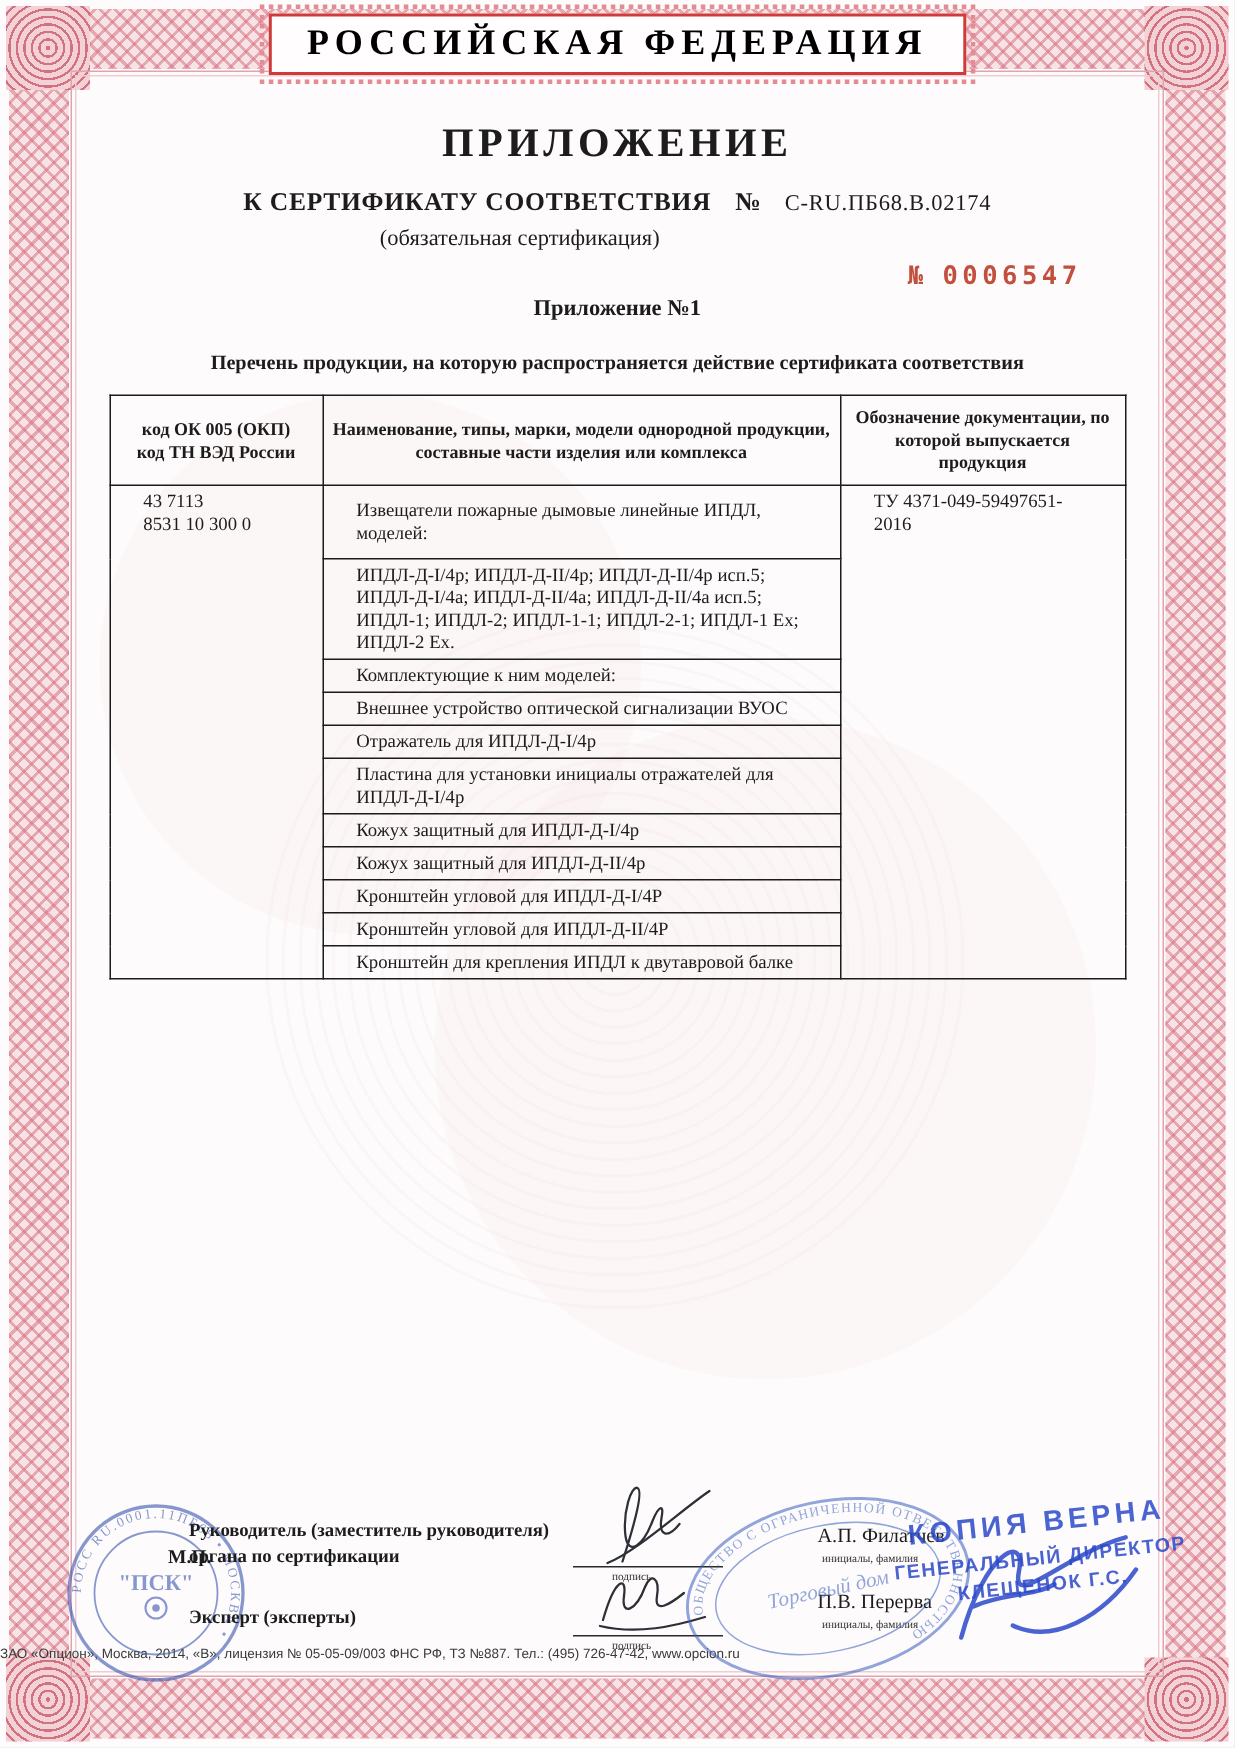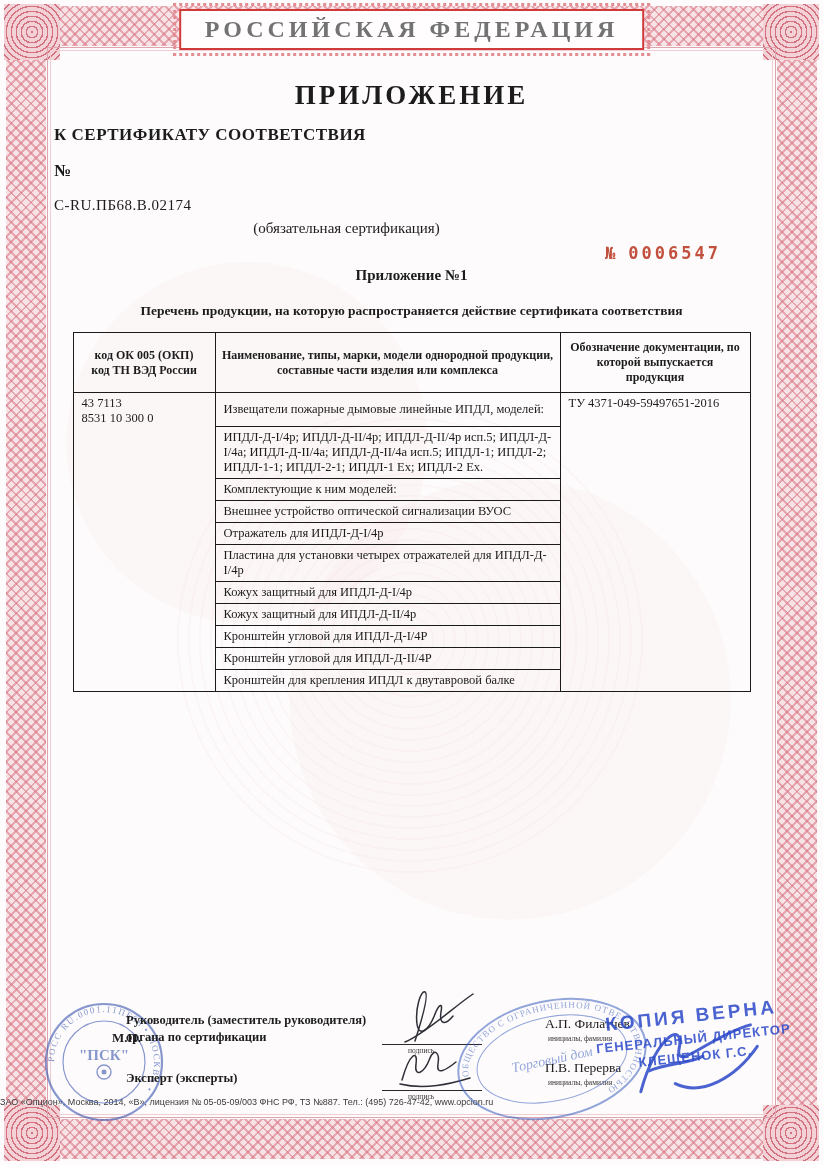--- a/index.html
+++ b/index.html
@@ -38,40 +38,40 @@
     background:repeating-radial-gradient(circle, rgba(224,156,166,.06) 0 2px, transparent 2px 11px);
   }
   
   .banner {
     position:absolute; top:9px; left:50%; transform:translateX(-50%);
     background:#fffdfd; padding:5px 24px;
     border:2px solid #cf3a3a; outline:3px dotted #e38c92; outline-offset:3px;
     z-index:3; white-space:nowrap;
   }
   .banner span {
-    color:#737373; font-weight:bold; font-size:24px; letter-spacing:4px;
+    color:#000000; font-weight:bold; font-size:24px; letter-spacing:4px;
   }
   
   .content { position:absolute; left:54px; right:54px; top:50px; z-index:2; }
   .doc-title { text-align:center; font-size:27px; font-weight:bold; letter-spacing:3px; margin:30px 0 0; }
-  .cert-line { display:flex; justify-content:center; align-items:baseline; gap:16px; margin-top:14px;flex-direction:column; }
+  .cert-line { display:flex; justify-content:center; align-items:baseline; gap:16px; margin-top:14px; }
   .cert-line .lbl { font-weight:bold; font-size:17px; letter-spacing:.5px; }
   .cert-line .no  { font-weight:bold; font-size:17px; }
   .cert-line .num { font-size:15px; letter-spacing:.5px; }
   .cert-kind { text-align:center; font-size:15px; margin-top:6px; padding-right:130px; }
   .serial { text-align:right; margin:6px 48px 0 0; color:#c2503e;
             font-family:"DejaVu Sans Mono", monospace; font-size:17px; font-weight:bold; letter-spacing:3px; }
   .serial .sn-sign { margin-right:10px; }
   .annex-title { text-align:center; font-weight:bold; font-size:15px; margin-top:4px; }
   .annex-sub   { text-align:center; font-weight:bold; font-size:13.5px; margin-top:19px; }
   
   table.products { border-collapse:collapse; margin:13px auto 0; width:677px; table-layout:fixed; }
   table.products th, table.products td { border:1px solid #1b1b1b; }
   table.products th { font-size:12px; font-weight:bold; padding:7px 6px; vertical-align:middle; text-align:center; }
-  table.products td { font-size:12.5px; padding:3px 8px; vertical-align:top; text-align:left; }
+  table.products td { font-size:12.5px; padding:3px 22px; vertical-align:top; text-align:left; }
   td.codes, td.docs { padding-top:9px; }
   tr.row-first td.item { padding-top:9px; padding-bottom:9px;margin-left:28px; }
   .preline { white-space:pre-line; }
   
   .abs { position:absolute; z-index:4; }
   .role { font-weight:bold; font-size:12.5px; line-height:1.35; }
   .sig-name { font-size:13.5px; }
   .caption { font-size:7.5px; color:#333; }
   .sig-line { border-top:1px solid #2a2a2a; width:100px; height:0; }
   .seal { opacity:.6; }
@@ -151,21 +151,21 @@
         <tr>
             <td class="item">Комплектующие к ним моделей:</td>
           </tr>
         <tr>
             <td class="item">Внешнее устройство оптической сигнализации ВУОС</td>
           </tr>
         <tr>
             <td class="item">Отражатель для ИПДЛ-Д-I/4р</td>
           </tr>
         <tr>
-            <td class="item">Пластина для установки четырех отражателей для ИПДЛ-Д-I/4р</td>
+            <td class="item">Пластина для установки инициалы отражателей для ИПДЛ-Д-I/4р</td>
           </tr>
         <tr>
             <td class="item">Кожух защитный для ИПДЛ-Д-I/4р</td>
           </tr>
         <tr>
             <td class="item">Кожух защитный для ИПДЛ-Д-II/4р</td>
           </tr>
         <tr>
             <td class="item">Кронштейн угловой для ИПДЛ-Д-I/4Р</td>
           </tr>

